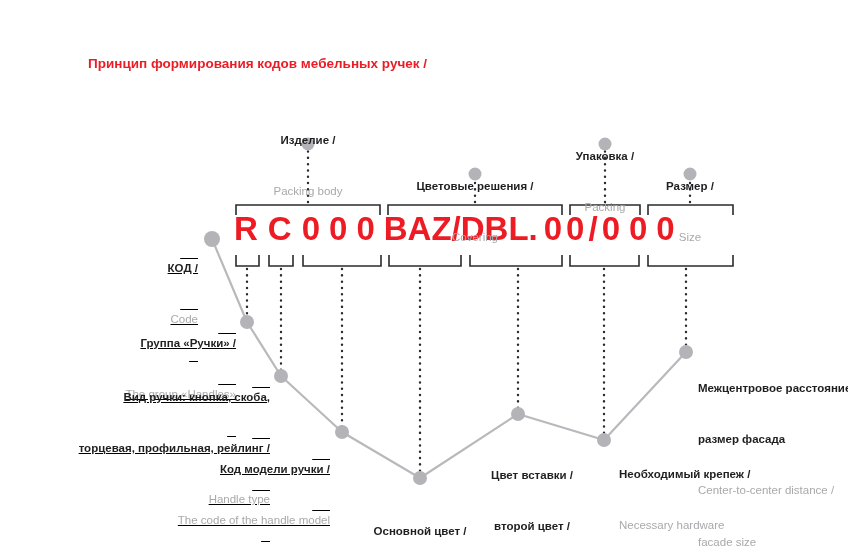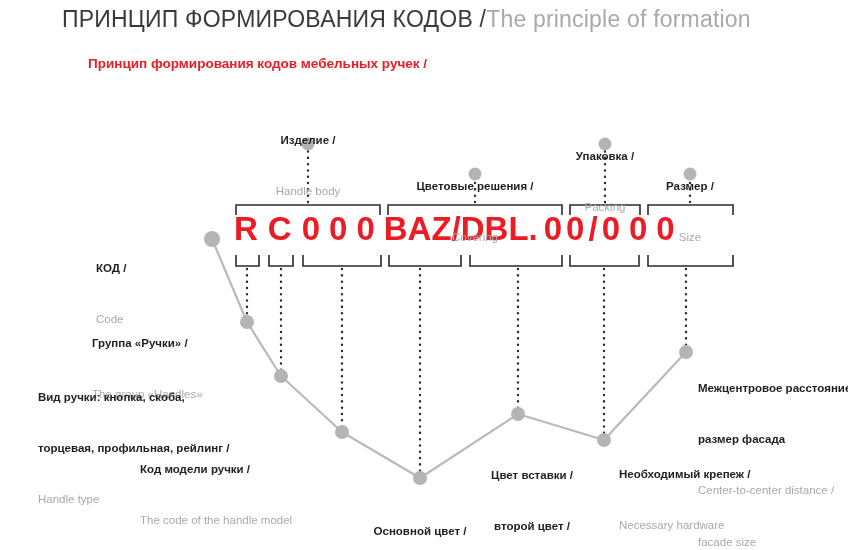--- a/index.html
+++ b/index.html
@@ -41,30 +41,29 @@
     position:absolute;left:234px;top:212px;
     font-size:33px;font-weight:bold;color:#ed1c24;
     letter-spacing:0px;white-space:nowrap;line-height:1;
   }
   .code span{display:inline-block;}
 
   
   .lab{position:absolute;line-height:1.18;white-space:pre;}
   .lab .ru{color:#1f1f21;font-weight:bold;font-size:11.5px;display:block;}
   .lab .en{color:#a9a9ad;font-weight:normal;font-size:11.5px;display:block;}
-  .ta-r{text-align:left;}
+  .ta-r{text-align:right;text-decoration:underline;}
   .ta-l{text-align:left;}
   .ta-c{text-align:center;}
 </style>
 </head>
 <body>
 
 <div id="stage">
 
-  <div class="title"><span>ПРИНЦИП ФОРМИРОВАНИЯ КОДОВ /</span><span class="en">The principle of formation</span></div>
 
   <div class="sub-ru">Принцип формирования кодов мебельных ручек /</div>
 
   <svg id="diagram" viewBox="0 0 848 550">
 
     <g>
       <path class="bracket" d="M236,215 L236,205 L380,205 L380,215"></path>
       <path class="bracket" d="M388,215 L388,205 L562,205 L562,215"></path>
       <path class="bracket" d="M570,215 L570,205 L640,205 L640,215"></path>
       <path class="bracket" d="M648,215 L648,205 L733,205 L733,215"></path>
@@ -117,21 +116,21 @@
       <circle class="node" cx="690" cy="174" r="6.5"></circle>
     </g>
   </svg>
 
   <div class="code">
     <span>R</span><span style="display:inline-block;width:10px"></span><span>C</span><span style="display:inline-block;width:10px"></span><span style="letter-spacing:9px">000</span><span>BAZ/</span><span>DBL.</span><span style="display:inline-block;width:6px"></span><span style="letter-spacing:4px">00/</span><span style="letter-spacing:9px">000</span>
   </div>
 
   <div class="lab ta-c" style="left:248px;top:96px;width:120px;">
     <span class="ru">Изделие /</span>
-    <span class="en">Handle body</span>
+    <span class="en">Packing body</span>
   </div>
 
   <div class="lab ta-c" style="left:545px;top:112px;width:120px;">
     <span class="ru">Упаковка /</span>
     <span class="en">Packing</span>
   </div>
 
   <div class="lab ta-c" style="left:395px;top:142px;width:160px;">
     <span class="ru">Цветовые решения /</span>
     <span class="en">Covering</span>

